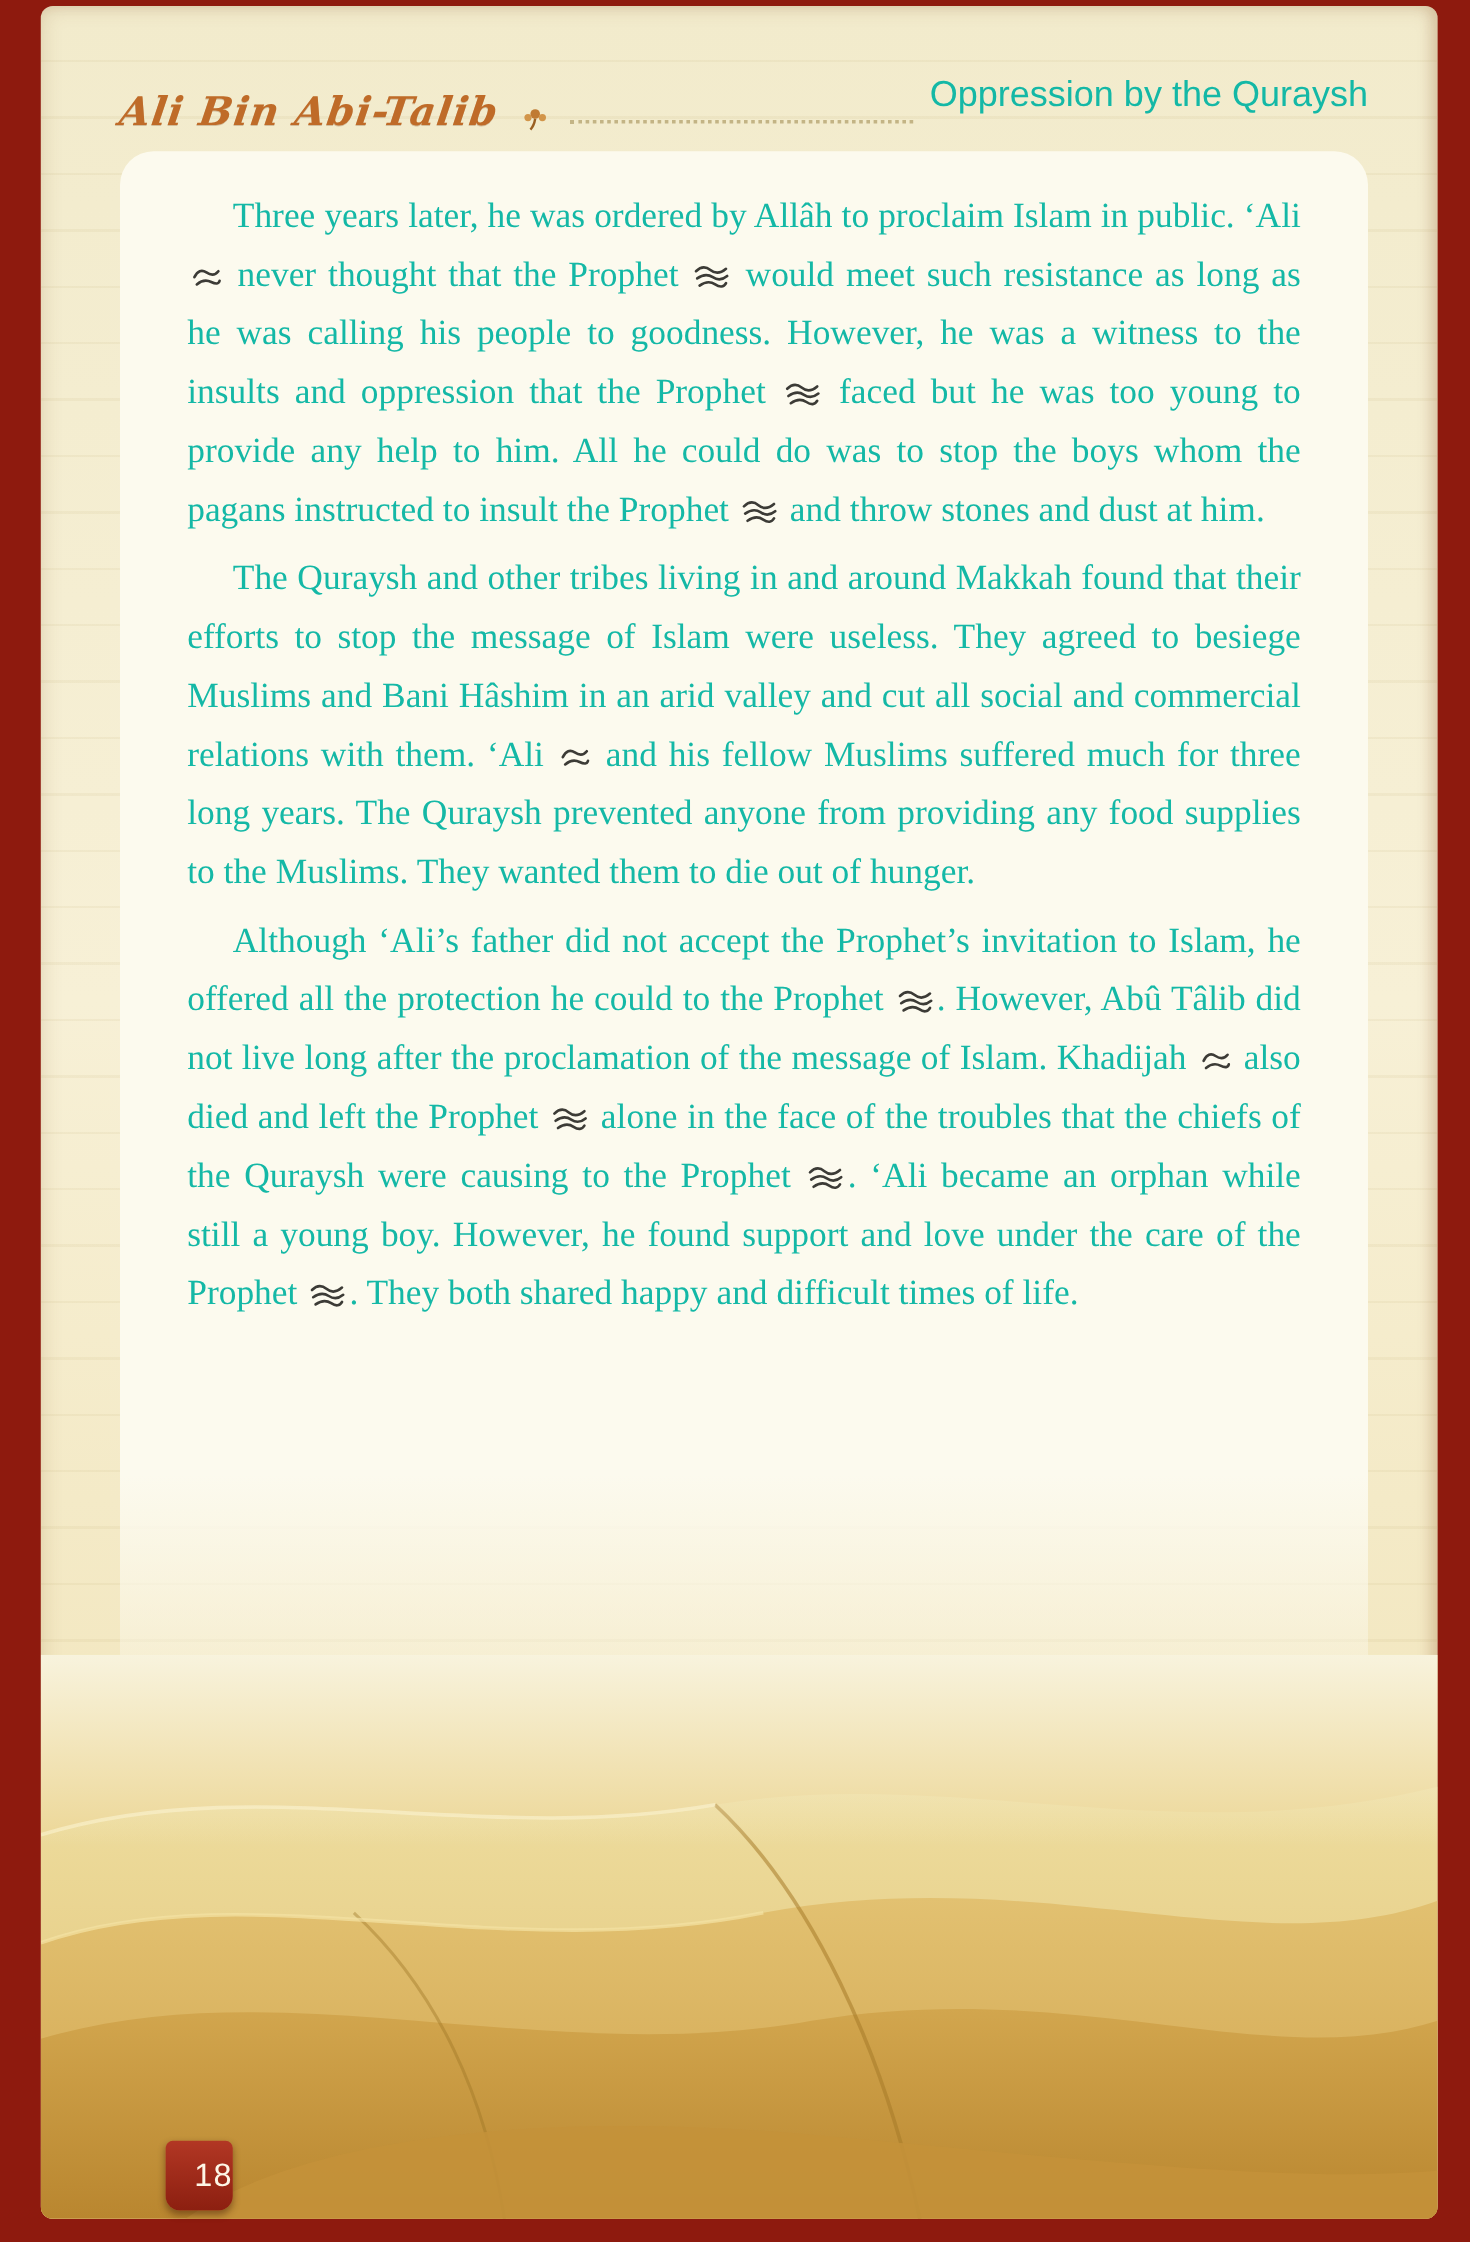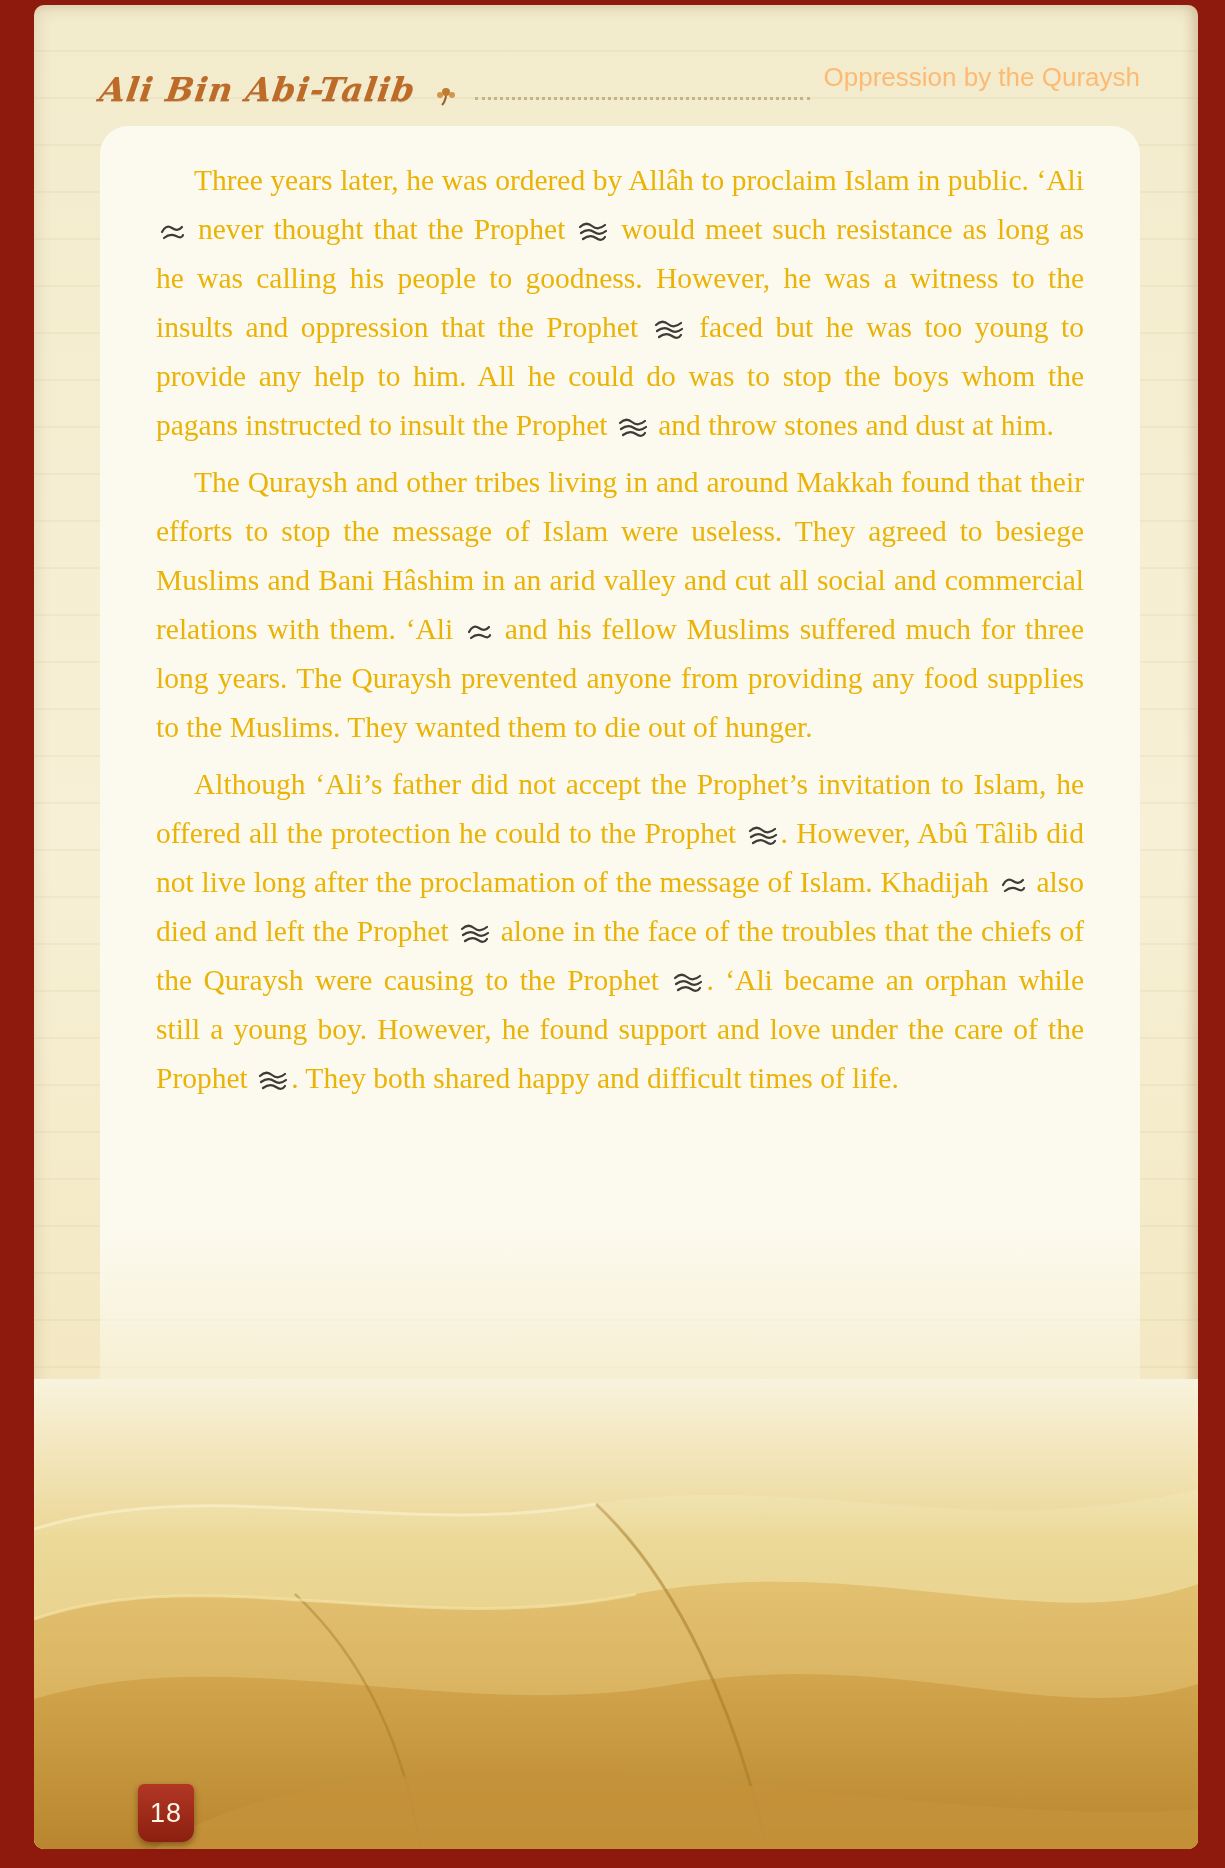--- a/index.html
+++ b/index.html
@@ -45,37 +45,37 @@
     white-space: nowrap;
   }
   .ornament { display: inline-block; width: 26px; height: 24px; margin: 0 2px 2px 4px; }
   .dotted-leader {
     flex: 1; height: 0;
     border-bottom: 3px dotted #c3b485;
     margin-bottom: 9px;
   }
   .chapter-title {
     font-family: "Liberation Sans", sans-serif;
-    font-size: 26px; color: #fdba74;
+    font-size: 30px; color: #14b8a6;
     white-space: nowrap; margin-bottom: 16px;
   }
   
   .text-panel {
     position: absolute;
     left: 100px; top: 126px; width: 1040px; height: 1345px;
     background: linear-gradient(180deg, #fcfaee 0%, #fcfaee 82%, rgba(252,250,238,0) 100%);
     border-radius: 28px;
     z-index: 1;
   }
   .body-text {
     position: absolute;
     left: 156px; top: 156px; width: 928px;
     z-index: 3;
     font-size: 29.5px; line-height: 49px;
-    color: #eab308;
+    color: #14b8a6;
     text-align: justify;
   }
   .para { margin: 0 0 8px 0; text-indent: 38px; }
   .honorific { display: inline-block; vertical-align: -4px; margin: 0 3px; }
   .honorific svg { display: block; }
   .honorific path { stroke: #3c3b36; stroke-width: 2.2; fill: none; stroke-linecap: round; }
   
   .dunes {
     position: absolute;
     left: 34px; right: 27px; bottom: 19px; height: 470px;
@@ -89,21 +89,21 @@
     background: linear-gradient(180deg, #f8f3dd 0%, rgba(248,243,221,0) 100%);
   }
   
   .page-tab {
     position: absolute;
     left: 138px; bottom: 26px;
     width: 56px; height: 58px;
     background: linear-gradient(180deg, #b23724 0%, #8c1f10 100%);
     border-radius: 6px 6px 12px 12px;
     box-shadow: 0 3px 6px rgba(60,20,5,.45);
-    display: flex; align-items: center; justify-content: center;
+    display: flex; align-items: center; justify-content: flex-end;
     z-index: 4;
   }
   .page-tab span {
     font-family: "Liberation Sans", sans-serif;
     font-size: 27px; color: #fdf6e6; letter-spacing: 1px;
   }
 </style>
 </head>
 <body>
 

